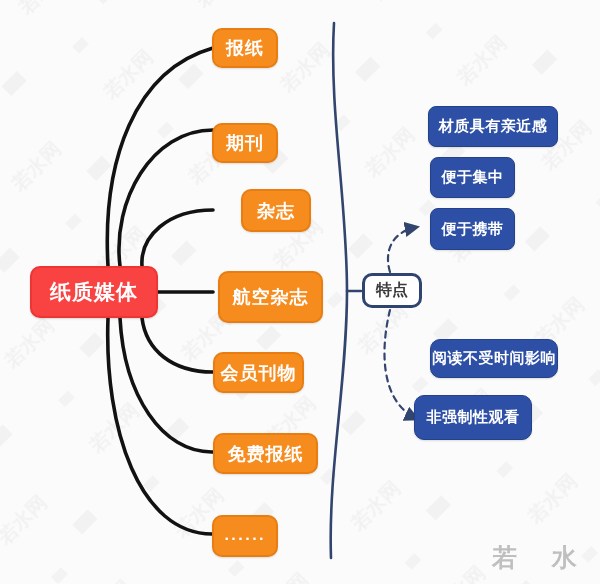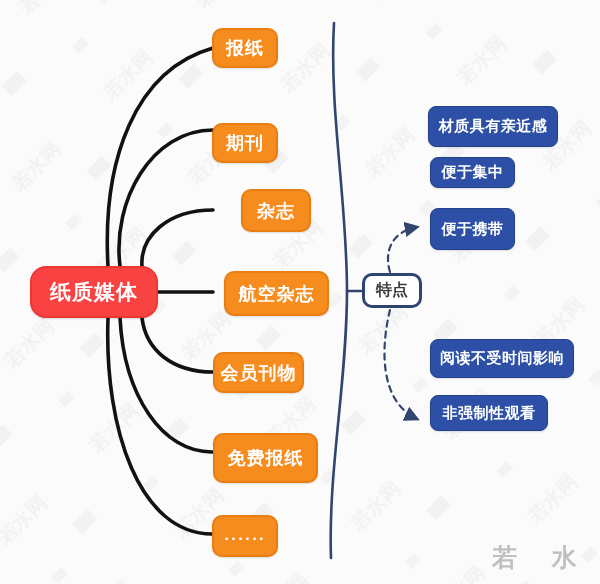--- a/index.html
+++ b/index.html
@@ -7,21 +7,21 @@
   .canvas{
     position:relative;width:600px;height:584px;background:#fbfbfb;overflow:hidden;
   }
   .wm-layer{position:absolute;inset:0;opacity:0.05;pointer-events:none;}
   .connector-layer{position:absolute;inset:0;}
   .node{
     position:absolute;display:flex;align-items:center;justify-content:center;
     box-sizing:border-box;text-align:center;font-weight:bold;color:#ffffff;
   }
   .root-node{
-    background:#f94242;border:2px solid #ef3434;border-radius:16px;
+    background:#f94242;border:2px solid #ef3434;border-radius:10px;
     font-size:21px;letter-spacing:1px;box-shadow:0 1px 2px rgba(0,0,0,0.15);
   }
   .branch-node{
     background:#f68b1e;border:2px solid #e87d12;border-radius:10px;
     font-size:18px;letter-spacing:1px;box-shadow:0 1px 2px rgba(0,0,0,0.12);
   }
   .branch-node.dots{font-size:13px;letter-spacing:2px;line-height:6px;}
   .feature-hub{
     background:#ffffff;border:3px solid #2f4470;border-radius:10px;
     color:#3c3c3c;font-size:16px;font-weight:bold;
@@ -77,28 +77,28 @@
       <path d="M390,272 C384,252 391,232 417,227" marker-end="url(#arrow)"></path>
       <path d="M390,310 C382,342 377,400 417,419" marker-end="url(#arrow)"></path>
     </g>
   </svg>
 
   <div class="node root-node" style="left:30px;top:266px;width:128px;height:52px;">纸质媒体</div>
 
   <div class="node branch-node" style="left:212px;top:28px;width:66px;height:40px;">报纸</div>
   <div class="node branch-node" style="left:212px;top:110px;width:66px;height:40px;margin-top:13px;">期刊</div>
   <div class="node branch-node" style="left:213px;top:189px;width:70px;height:43px;margin-left:28px;">杂志</div>
-  <div class="node branch-node" style="left:224px;top:271px;width:105px;height:45px;text-align:center;">航空杂志</div>
+  <div class="node branch-node" style="left:218px;top:271px;width:105px;height:52px;text-align:center;">航空杂志</div>
   <div class="node branch-node" style="left:213px;top:352px;width:91px;height:41px;">会员刊物</div>
-  <div class="node branch-node" style="left:213px;top:433px;width:105px;height:50px;">免费报纸</div>
+  <div class="node branch-node" style="left:213px;top:433px;width:105px;height:41px;">免费报纸</div>
   <div class="node branch-node dots" style="left:212px;top:515px;width:66px;height:42px;">......</div>
 
   <div class="node feature-node" style="left:428px;top:106px;width:130px;height:41px;">材质具有亲近感</div>
 
   <div class="node feature-hub" style="left:362px;top:273px;width:60px;height:35px;">特点</div>
-  <div class="node feature-node" style="left:430px;top:157px;width:85px;height:31px;">便于集中</div>
+  <div class="node feature-node" style="left:430px;top:157px;width:85px;height:41px;">便于集中</div>
   <div class="node feature-node" style="left:430px;top:208px;width:85px;height:42px;">便于携带</div>
-  <div class="node feature-node" style="left:430px;top:339px;width:144px;height:39px;">阅读不受时间影响</div>
-  <div class="node feature-node" style="left:430px;top:395px;width:118px;height:36px;">非强制性观看</div>
+  <div class="node feature-node" style="left:430px;top:339px;width:128px;height:39px;border-radius:10px;">阅读不受时间影响</div>
+  <div class="node feature-node" style="left:414px;top:395px;width:118px;height:45px;border-radius:10px;">非强制性观看</div>
 
   <div class="site-watermark">若 水 网</div>
 
 </div>
 
 </body></html>

